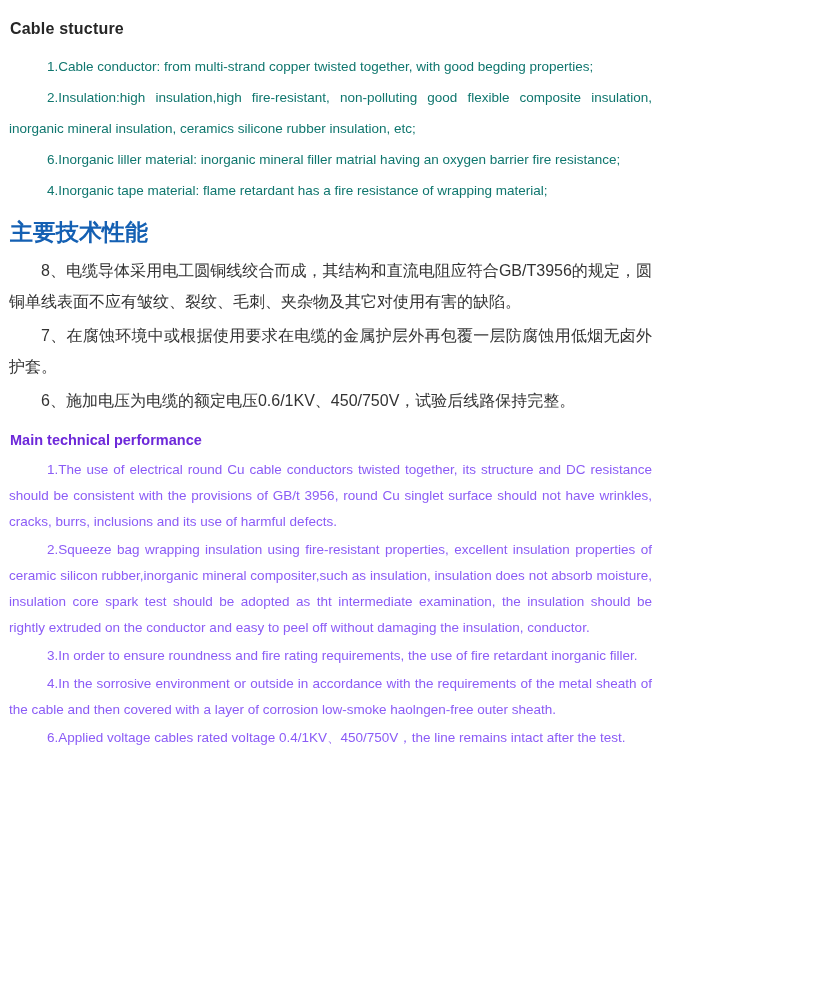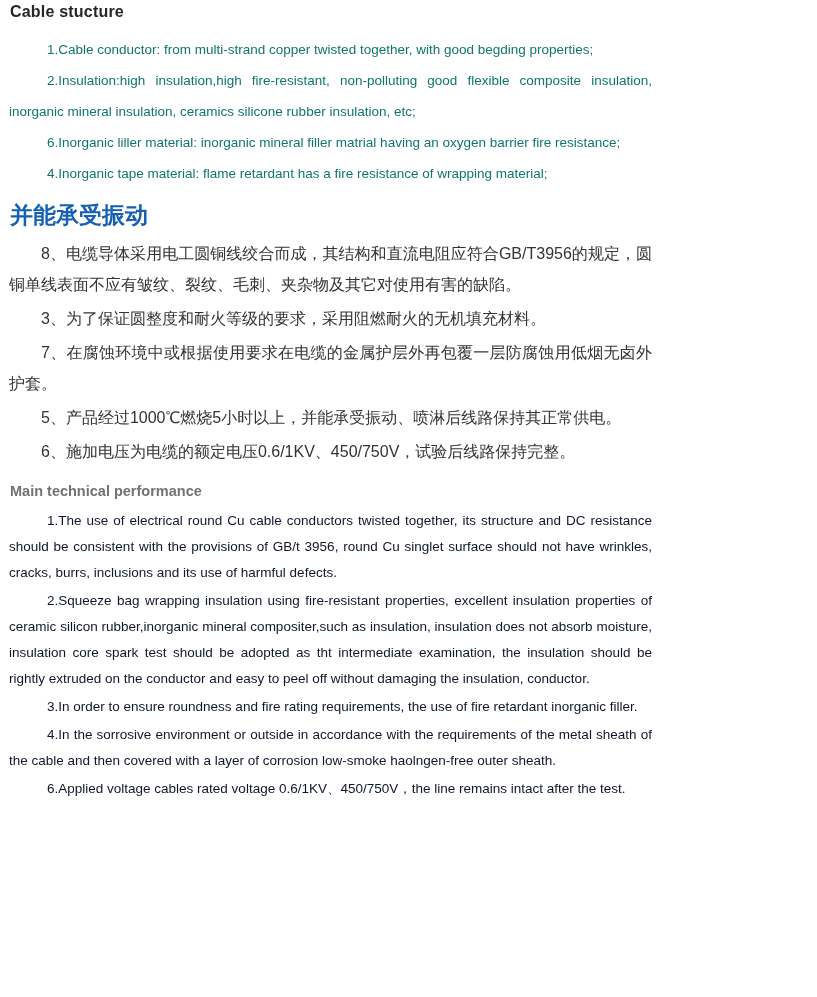--- a/index.html
+++ b/index.html
@@ -10,21 +10,21 @@
   body {
     width: 817px;
     height: 997px;
     overflow: hidden;
     font-family: "Liberation Sans", sans-serif;
   }
   .page {
     box-sizing: border-box;
     width: 661px;
     height: 997px;
-    padding: 2px 9px 0 9px;
+    padding: 19px 9px 0 9px;
   }
   
   .title-en {
     font-size: 16px;
     font-weight: bold;
     color: #262626;
     letter-spacing: 0.2px;
     margin: 0 0 12px 1px;
     line-height: 20px;
   }
@@ -49,28 +49,28 @@
     line-height: 31px;
     color: #333333;
     margin: 0 0 3px 0;
     text-indent: 32px;
     text-align: justify;
   }
   
   .title-en2 {
     font-size: 14.5px;
     font-weight: bold;
-    color: #737373;
+    color: #6d28d9;
     margin: 15px 0 8px 1px;
     line-height: 18px;
   }
   .list-en2 p {
     font-size: 13.5px;
     line-height: 26px;
-    color: #0f172a;
+    color: #8b5cf6;
     margin: 0 0 2px 0;
     text-indent: 38px;
     text-align: justify;
   }
 </style>
 </head>
 <body>
 
 <div class="page">
 
@@ -78,34 +78,32 @@
     <h1 class="title-en">Cable stucture</h1>
     <div class="list-en">
       <p>1.Cable conductor: from multi-strand copper twisted together, with good begding properties;</p>
       <p>2.Insulation:high insulation,high fire-resistant, non-polluting good flexible composite insulation, inorganic mineral insulation, ceramics silicone rubber insulation, etc;</p>
       <p>6.Inorganic liller material: inorganic mineral filler matrial having an oxygen barrier fire resistance;</p>
       <p>4.Inorganic tape material: flame retardant has a fire resistance of wrapping material;</p>
     </div>
   </section>
 
   <section>
-    <h2 class="title-cn">并能承受振动</h2>
+    <h2 class="title-cn">主要技术性能</h2>
     <div class="list-cn">
       <p>8、电缆导体采用电工圆铜线绞合而成，其结构和直流电阻应符合GB/T3956的规定，圆铜单线表面不应有皱纹、裂纹、毛刺、夹杂物及其它对使用有害的缺陷。</p>
-      <p>3、为了保证圆整度和耐火等级的要求，采用阻燃耐火的无机填充材料。</p>
       <p>7、在腐蚀环境中或根据使用要求在电缆的金属护层外再包覆一层防腐蚀用低烟无卤外护套。</p>
-      <p>5、产品经过1000℃燃烧5小时以上，并能承受振动、喷淋后线路保持其正常供电。</p>
       <p>6、施加电压为电缆的额定电压0.6/1KV、450/750V，试验后线路保持完整。</p>
     </div>
   </section>
 
   <section>
     <h3 class="title-en2">Main technical performance</h3>
     <div class="list-en2">
       <p>1.The use of electrical round Cu cable conductors twisted together, its structure and DC resistance should be consistent with the provisions of GB/t 3956, round Cu singlet surface should not have wrinkles, cracks, burrs, inclusions and its use of harmful defects.</p>
       <p>2.Squeeze bag wrapping insulation using fire-resistant properties, excellent insulation properties of ceramic silicon rubber,inorganic mineral compositer,such as insulation, insulation does not absorb moisture, insulation core spark test should be adopted as tht intermediate examination, the insulation should be rightly extruded on the conductor and easy to peel off without damaging the insulation, conductor.</p>
       <p>3.In order to ensure roundness and fire rating requirements, the use of fire retardant inorganic filler.</p>
       <p>4.In the sorrosive environment or outside in accordance with the requirements of the metal sheath of the cable and then covered with a layer of corrosion low-smoke haolngen-free outer sheath.</p>
-      <p>6.Applied voltage cables rated voltage 0.6/1KV、450/750V，the line remains intact after the test.</p>
+      <p>6.Applied voltage cables rated voltage 0.4/1KV、450/750V，the line remains intact after the test.</p>
     </div>
   </section>
 
 </div>
 
 </body></html>

